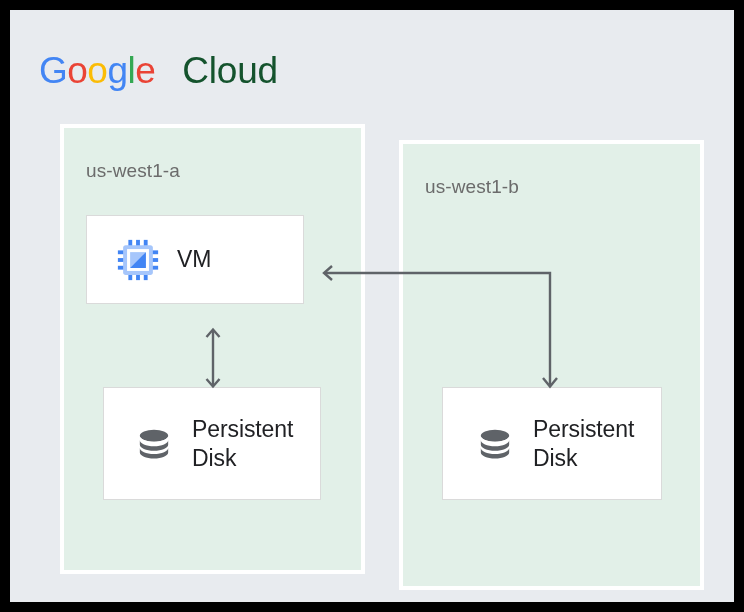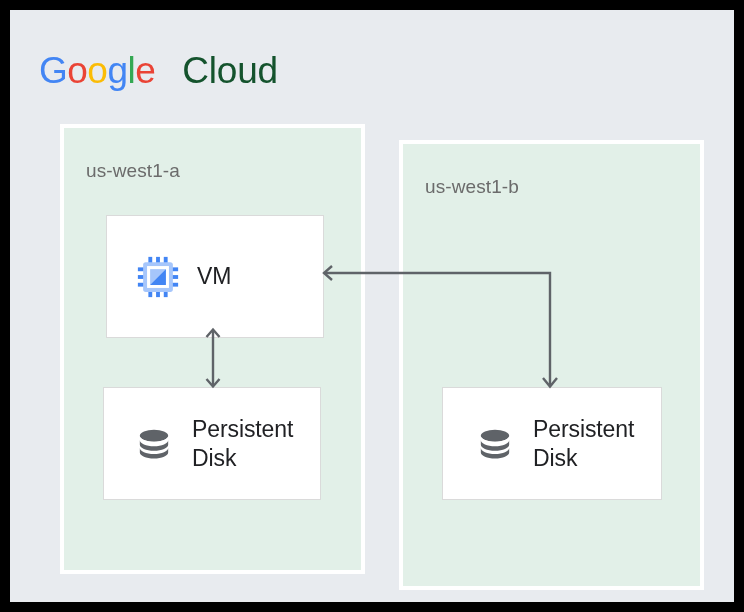--- a/index.html
+++ b/index.html
@@ -69,21 +69,21 @@
 
   
   .box {
     position: absolute;
     background: #ffffff;
     border: 1px solid #dadada;
     box-sizing: border-box;
     display: flex;
     align-items: center;
   }
-  #vm-box   { left: 96px;  top: 205px; width: 218px; height: 123px; align-items: center; }
+  #vm-box   { left: 76px;  top: 205px; width: 218px; height: 89px; align-items: center; }
   #pd-a-box { left: 93px;  top: 377px; width: 218px; height: 113px; }
   #pd-b-box { left: 432px; top: 377px; width: 220px; height: 113px; }
 
   .box-inner {
     display: flex;
     align-items: center;
     padding-left: 30px;
     gap: 18px;
   }
   #pd-b-box .box-inner { padding-left: 32px; }

